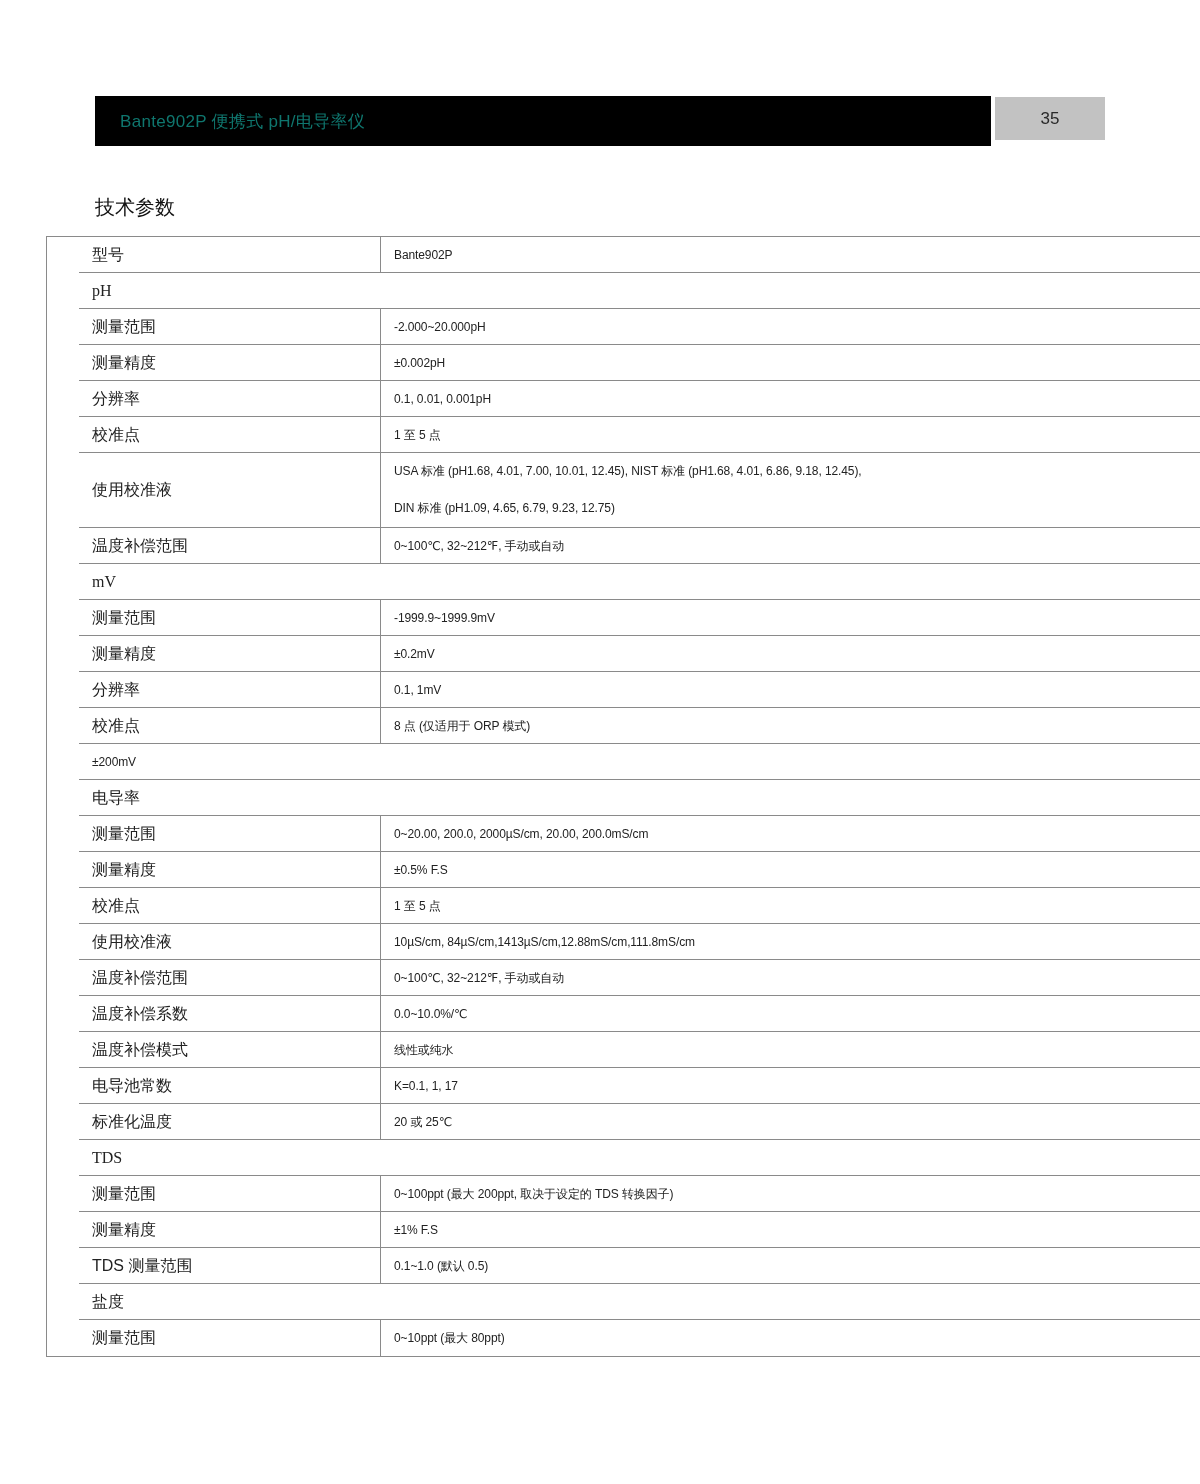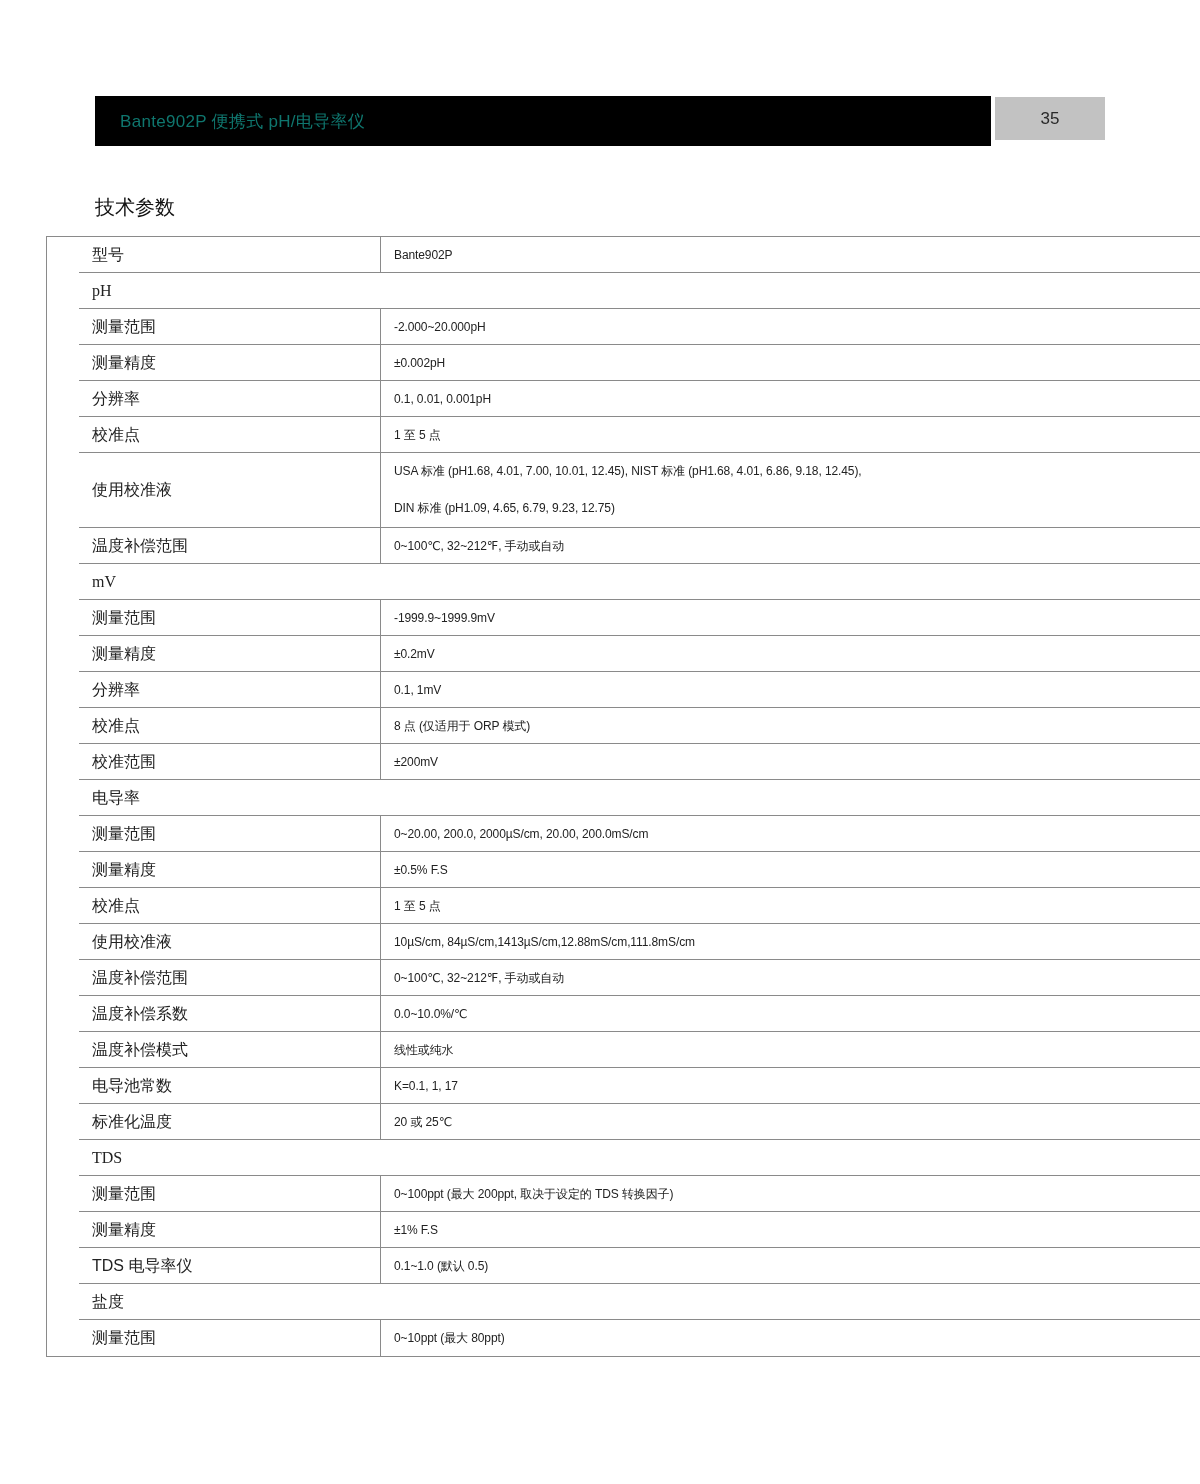--- a/index.html
+++ b/index.html
@@ -160,21 +160,20 @@
       </div>
       <div class="trow">
         <div class="cell label-cell">分辨率</div>
         <div class="cell value-cell">0.1, 1mV</div>
       </div>
       <div class="trow">
         <div class="cell label-cell">校准点</div>
         <div class="cell value-cell">8 点 (仅适用于 ORP 模式)</div>
       </div>
       <div class="trow">
-        <div class="cell label-cell">校准范围</div>
         <div class="cell value-cell">±200mV</div>
       </div>
       <div class="trow">
         <div class="cell section-cell">电导率</div>
       </div>
       <div class="trow">
         <div class="cell label-cell">测量范围</div>
         <div class="cell value-cell">0~20.00, 200.0, 2000µS/cm, 20.00, 200.0mS/cm</div>
       </div>
       <div class="trow">
@@ -214,21 +213,21 @@
       </div>
       <div class="trow">
         <div class="cell label-cell">测量范围</div>
         <div class="cell value-cell">0~100ppt (最大 200ppt, 取决于设定的 TDS 转换因子)</div>
       </div>
       <div class="trow">
         <div class="cell label-cell">测量精度</div>
         <div class="cell value-cell">±1% F.S</div>
       </div>
       <div class="trow">
-        <div class="cell label-cell">TDS 电导率仪</div>
+        <div class="cell label-cell">TDS 测量范围</div>
         <div class="cell value-cell">0.1~1.0 (默认 0.5)</div>
       </div>
       <div class="trow">
         <div class="cell section-cell">盐度</div>
       </div>
       <div class="trow">
         <div class="cell label-cell">测量范围</div>
         <div class="cell value-cell">0~10ppt (最大 80ppt)</div>
       </div>
     </div>

